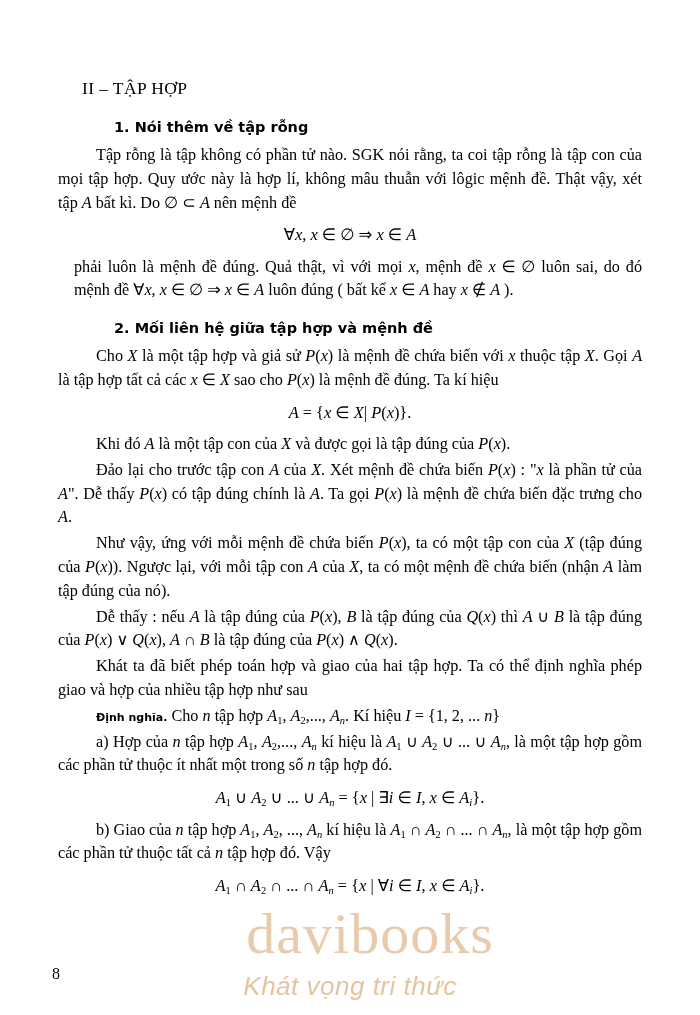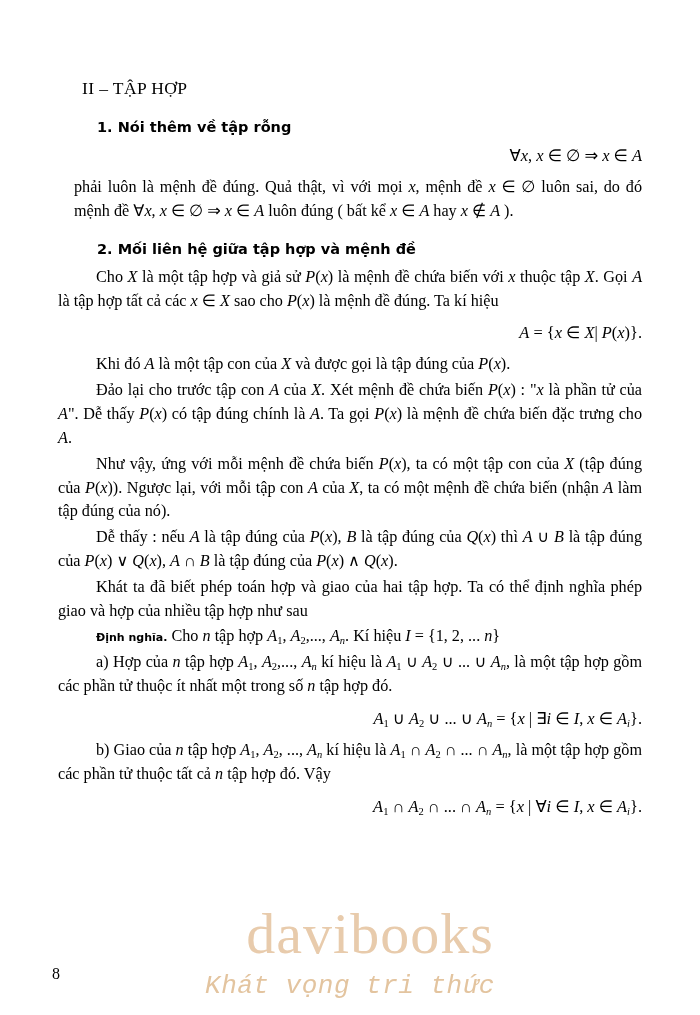--- a/index.html
+++ b/index.html
@@ -27,32 +27,32 @@
     font-family: "Liberation Serif", serif;
     font-size: 17.5px;
     font-weight: normal;
     letter-spacing: 0.4px;
     margin: 0 0 20px 24px;
   }
   .sub-head {
     font-family: "DejaVu Sans", sans-serif;
     font-weight: bold;
     font-size: 14.5px;
-    margin: 17px 0 9px 39px;
+    margin: 17px 0 9px 56px;
   }
   p {
     margin: 0 0 2px 0;
     font-size: 16.2px;
     line-height: 1.47;
     text-align: justify;
     text-indent: 38px;
   }
   p.noindent { text-indent: 0; margin-left: 16px; }
   .formula {
-    text-align: right;
+    text-align: center;
     font-size: 16.4px;
     margin: 8px 0 8px 0;
     text-indent: 0;
   }
   i, .it { font-style: italic; }
   sub {
     font-size: 10.5px;
     vertical-align: -0.28em;
   }
   .op { font-style: normal; }
@@ -74,37 +74,38 @@
   .wm-main {
     font-family: "Liberation Serif", serif;
     font-size: 58px;
     color: #e7c9a8;
     letter-spacing: 1px;
     line-height: 1;
     opacity: 0.95;
     padding-left: 40px;
   }
   .wm-sub {
-    font-family: Liberation Mono, monospace;
+    font-family: Liberation Sans, sans-serif;
     font-style: italic;
     font-size: 26px;
     color: #e3c49f;
     margin-top: 8px;
     letter-spacing: 0.5px;
   }
 </style>
 </head>
 <body>
 
 <div class="page">
 
   <h1 class="section-head">II – TẬP HỢP</h1>
 
   <h2 class="sub-head">1. Nói thêm về tập rỗng</h2>
 
+  <p>Tập rỗng là tập không có phần tử nào. SGK nói rằng, ta coi tập rỗng là tập con của mọi tập hợp. Quy ước này là hợp lí, không mâu thuẫn với lôgic mệnh đề. Thật vậy, xét tập <i>A</i> bất kì. Do ∅ <span class="op">⊂</span> <i>A</i> nên mệnh đề</p>
 
   <p class="formula">∀<i>x</i>, <i>x</i> ∈ ∅ ⇒ <i>x</i> ∈ <i>A</i></p>
 
   <p class="noindent">phải luôn là mệnh đề đúng. Quả thật, vì với mọi <i>x</i>, mệnh đề <i>x</i> ∈ ∅ luôn sai, do đó mệnh đề ∀<i>x</i>, <i>x</i> ∈ ∅ ⇒ <i>x</i> ∈ <i>A</i> luôn đúng ( bất kể <i>x</i> ∈ <i>A</i> hay <i>x</i> ∉ <i>A</i> ).</p>
 
   <h2 class="sub-head">2. Mối liên hệ giữa tập hợp và mệnh đề</h2>
 
   <p>Cho <i>X</i> là một tập hợp và giả sử <i>P</i>(<i>x</i>) là mệnh đề chứa biến với <i>x</i> thuộc tập <i>X</i>. Gọi <i>A</i> là tập hợp tất cả các <i>x</i> ∈ <i>X</i> sao cho <i>P</i>(<i>x</i>) là mệnh đề đúng. Ta kí hiệu</p>
 
   <p class="formula"><i>A</i> = {<i>x</i> ∈ <i>X</i>| <i>P</i>(<i>x</i>)}.</p>

